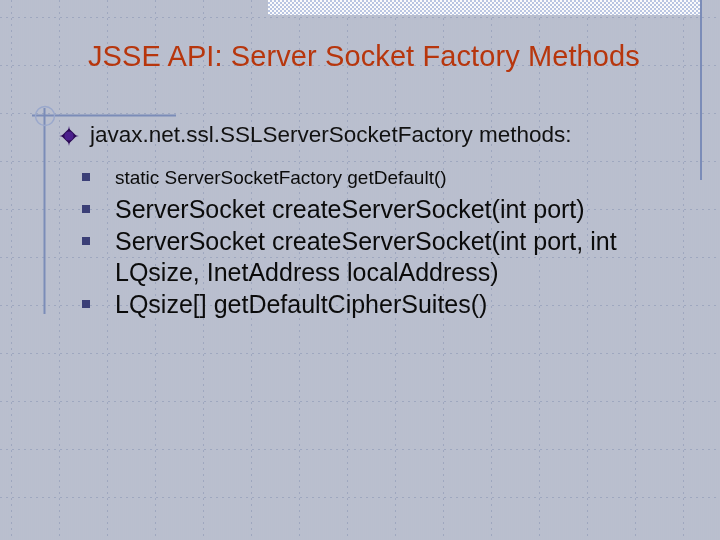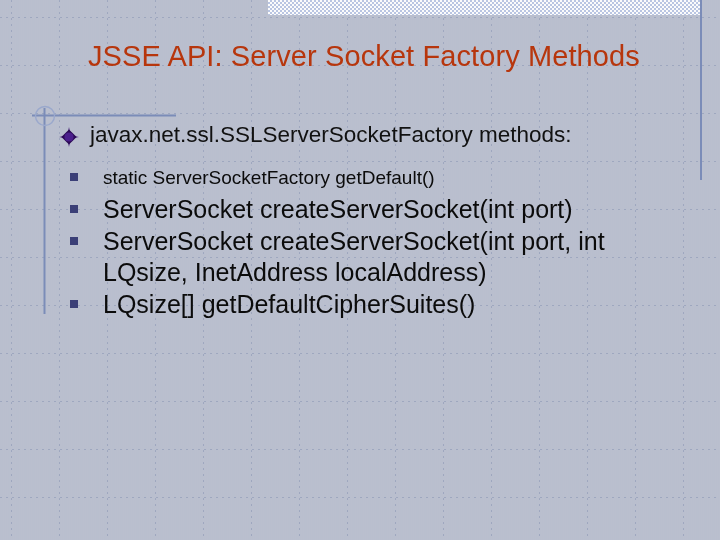--- a/index.html
+++ b/index.html
@@ -112,40 +112,40 @@
     height: 220px;
     pointer-events: none;
   }
 
   
   .lvl1 {
     position: absolute;
     left: 58px;
     top: 121px;
     display: flex;
-    align-items: center;
+    align-items: flex-start;
     gap: 10px;
   }
   .diamond-bullet {
     width: 22px;
     height: 22px;
     flex: 0 0 22px;
     margin-top: 4px;
   }
   .lvl1-text {
     font-size: 22.5px;
     line-height: 28px;
     color: #111111;
     white-space: nowrap;
   }
 
   
   .lvl2-list {
     position: absolute;
-    left: 70px;
+    left: 82px;
     top: 162px;
     width: 612px;
   }
   .lvl2-item {
     display: flex;
     align-items: flex-start;
     gap: 0px;
     margin-bottom: 1px;
   }
   .sq-bullet {

